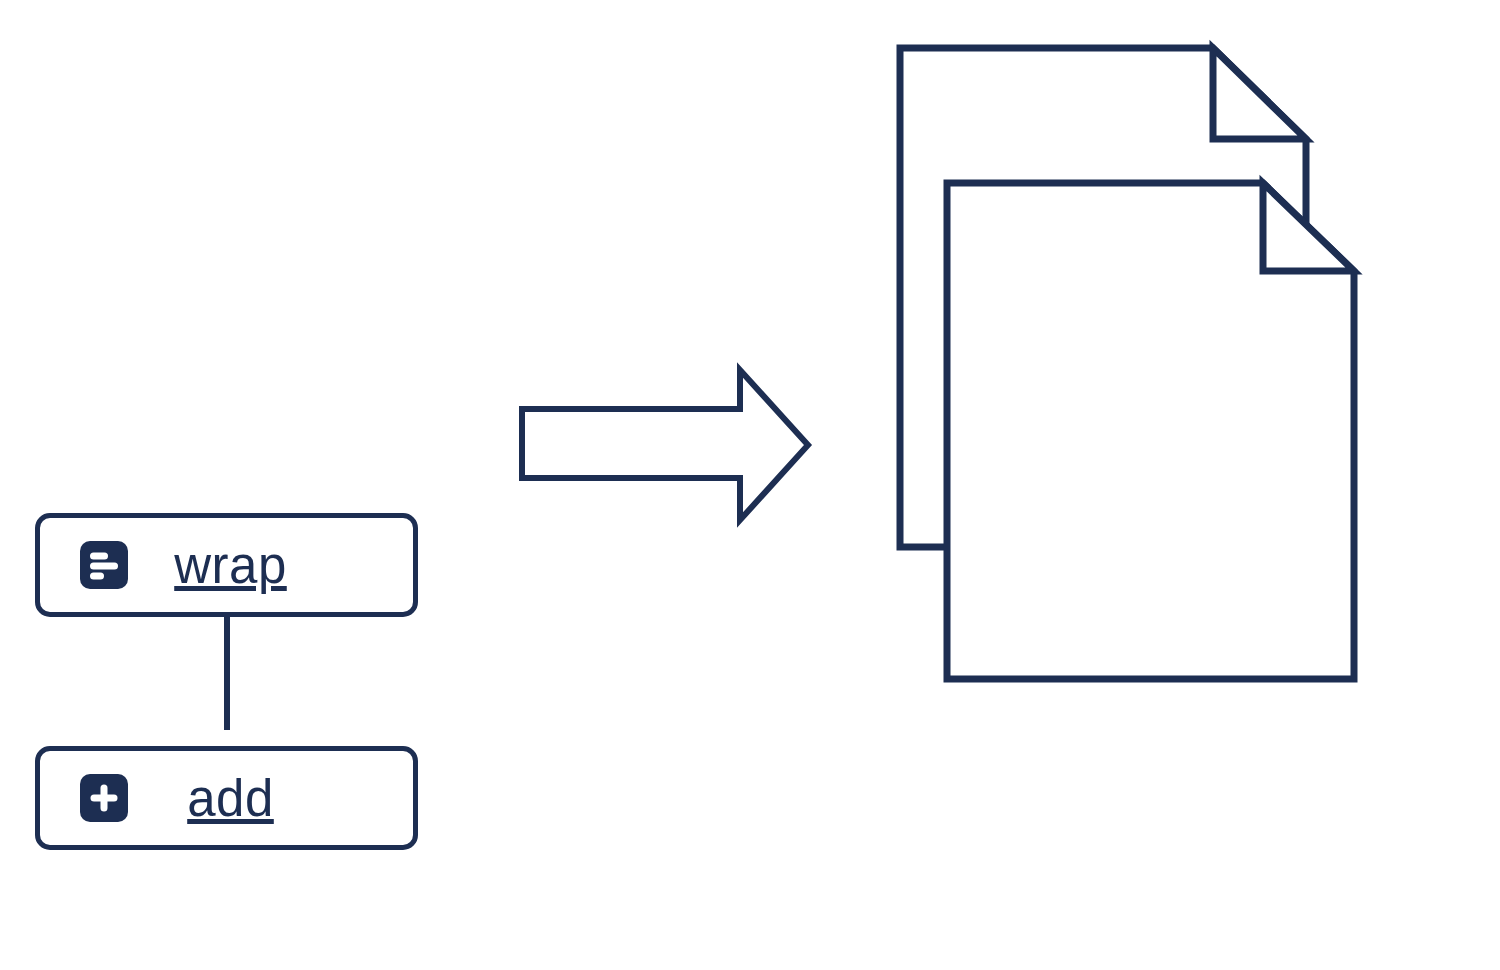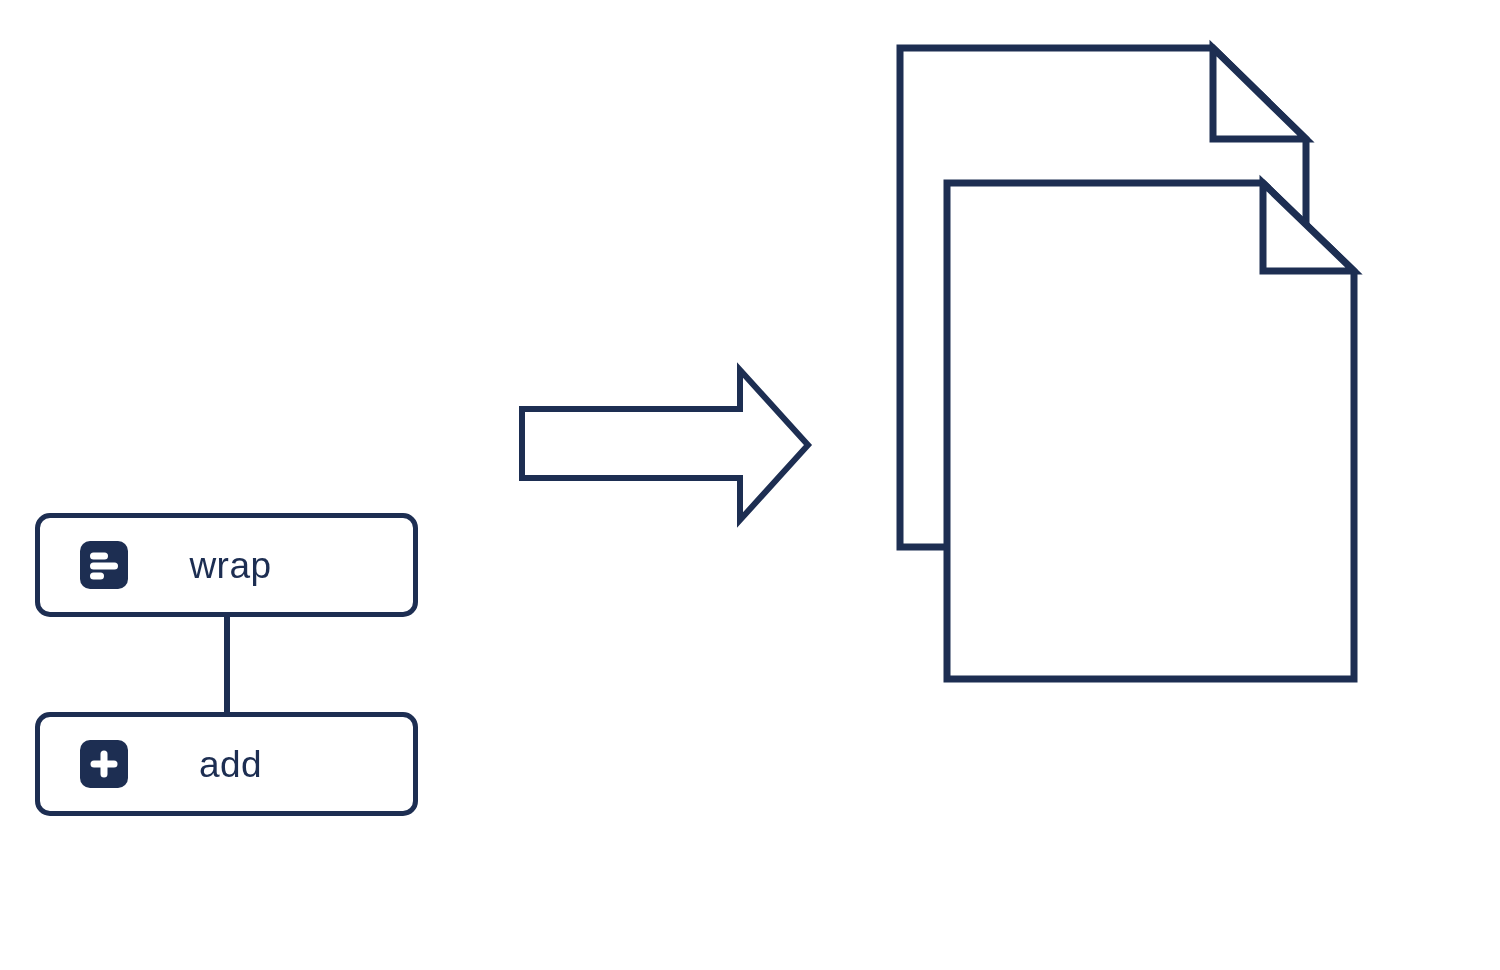--- a/index.html
+++ b/index.html
@@ -37,38 +37,39 @@
     width: 383px;
     height: 104px;
     background: var(--background);
     border: 5px solid var(--ink);
     border-radius: 15px;
     display: flex;
     align-items: center;
     justify-content: center;
   }
   .node--wrap { top: 513px; }
-  .node--add  { top: 712px; }
+  .node--add  { top: 746px; }
   .node-icon {
     position: absolute;
     left: 40px;
     top: 50%;
     transform: translateY(-50%);
     width: 48px;
     height: 48px;
     display: block;
   }
   .node-icon svg { display: block; width: 48px; height: 48px; }
   .node-label {
-    font-size: 37px;
+    font-size: 51px;
     line-height: 1;
     color: var(--ink);
     letter-spacing: 0.5px;
     
     transform: translateX(4px);
+    text-decoration: underline;
   }
 </style>
 </head>
 <body>
 
 <div class="canvas">
 
   <svg class="shapes-svg" viewBox="0 0 1500 970" xmlns="http://www.w3.org/2000/svg" aria-hidden="true">
 
     <g>

